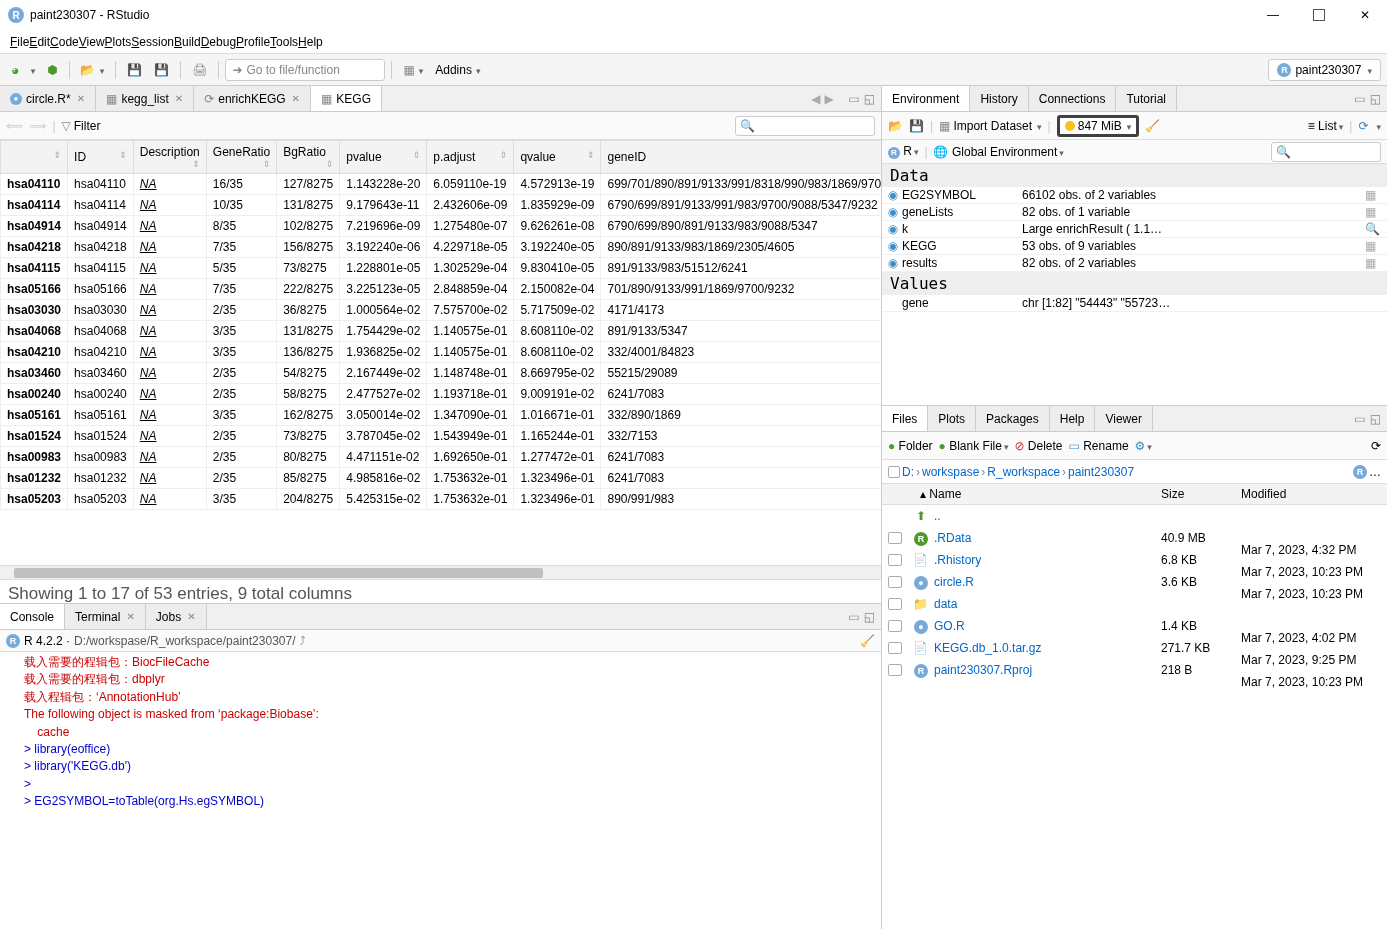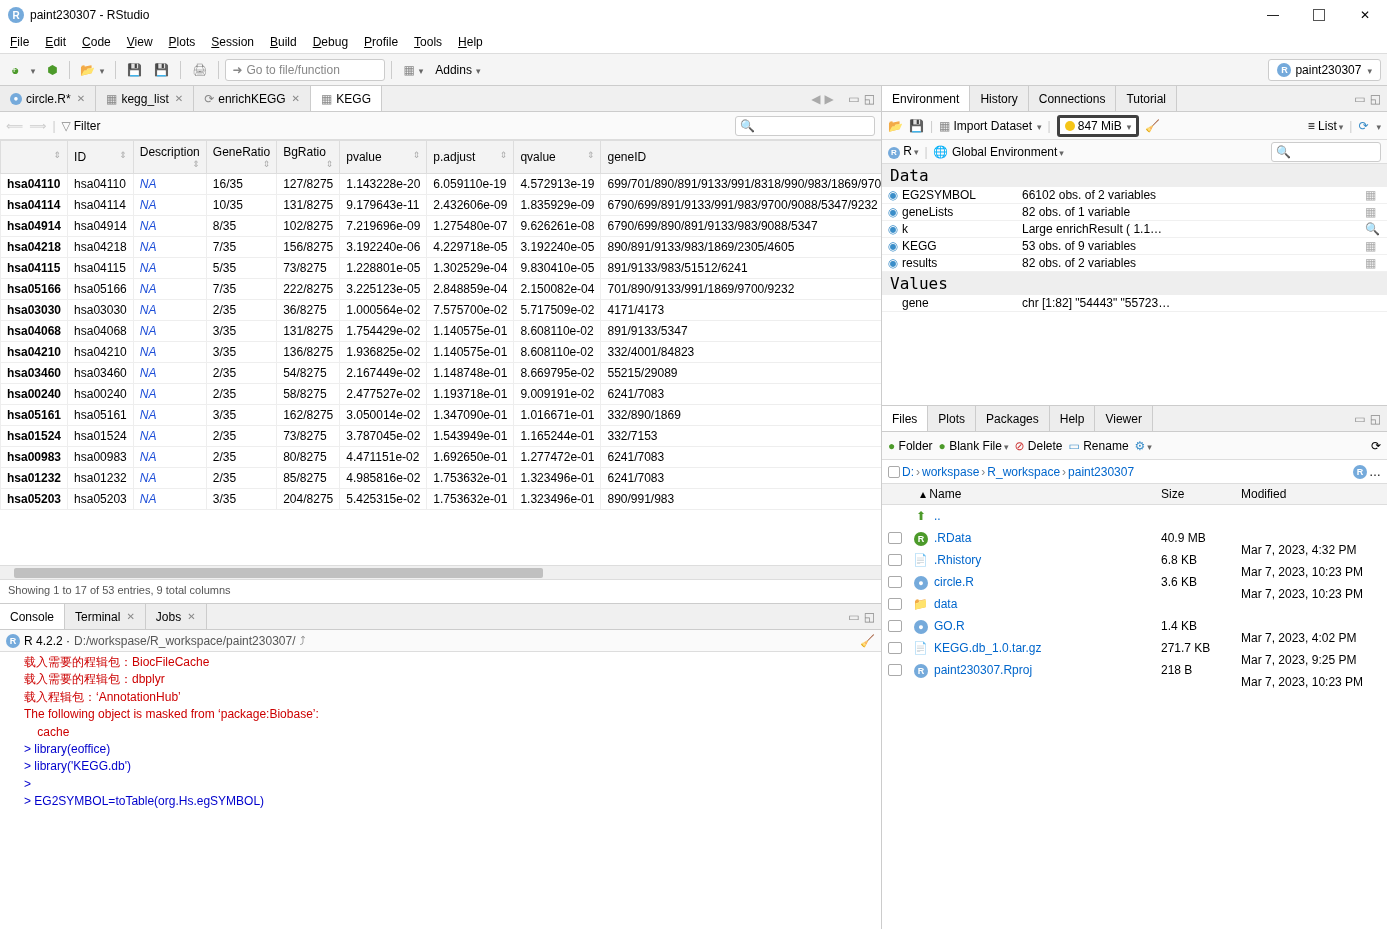--- a/index.html
+++ b/index.html
@@ -6,21 +6,21 @@
 body { background: #fff; overflow: hidden; width: 1387px; height: 929px; }
 
 
 .titlebar { height: 30px; display: flex; align-items: center; padding: 0 8px; background: #fff; }
 .titlebar .logo { width: 16px; height: 16px; border-radius: 50%; background: #75aadb; margin-right: 6px; display:flex; align-items:center; justify-content:center; color:#fff; font-weight:bold; font-size:10px;}
 .titlebar .title { flex: 1; }
 .titlebar .win-controls { display: flex; gap: 18px; }
 .titlebar .win-btn { width: 28px; height: 20px; display:flex; align-items:center; justify-content:center; }
 
 
-.menubar { height: 24px; display: flex; align-items: center; padding: 0 10px; gap: 16px; border-bottom: 1px solid #ddd; }
+.menubar { height: 24px; display: flex; align-items: center; padding: 0 10px; border-bottom: 1px solid #ddd; }
 .menubar span { cursor: default; }
 .menubar span u { text-decoration: underline; }
 
 
 .toolbar { height: 32px; display: flex; align-items: center; padding: 0 6px; background: #f5f5f5; border-bottom: 1px solid #ccc; gap: 2px; }
 .tbtn { padding: 3px 5px; border-radius: 3px; display:flex; align-items:center; gap:2px; }
 .tsep { width: 1px; height: 18px; background: #ccc; margin: 0 4px; }
 .goto-input { width: 160px; height: 22px; border: 1px solid #ccc; border-radius: 3px; padding: 0 6px; color: #888; background:#fff; display:flex; align-items:center; gap:4px;}
 .project-box { margin-left: auto; padding: 3px 8px; border: 1px solid #ccc; border-radius: 3px; background: #fff; display:flex; align-items:center; gap:4px;}
 .r-badge { width:14px; height:14px; background:#75aadb; border-radius:50%; display:inline-flex; align-items:center; justify-content:center; color:#fff; font-size:9px; font-weight:bold;}
@@ -40,22 +40,22 @@
 .search-input { width: 140px; height: 20px; border: 1px solid #ccc; border-radius: 3px; padding: 0 4px; margin-left:auto;}
 
 
 .source-pane { flex: 1; display: flex; flex-direction: column; min-height:0; }
 .data-viewer { flex: 1; overflow: auto; }
 .data-table { border-collapse: collapse; width: 100%; font-size: 11.5px; }
 .data-table th { background: #f3f3f3; border: 1px solid #ddd; padding: 4px 6px; text-align: left; font-weight: normal; position:sticky; top:0; }
 .data-table th .sort-handle { float:right; color:#aaa; font-size:9px; }
 .data-table td { border: 1px solid #eee; padding: 3px 6px; white-space: nowrap; }
 .data-table td.rowname { font-weight: bold; }
-.data-table td.na { color: #1d4ed8; font-style: italic; }
-.table-status { height: 24px; padding: 4px 8px; border-top: 1px solid #ddd; color: #555; font-size:11px; }
+.data-table td.na { color: #000000; font-style: italic; text-decoration: underline; }
+.table-status { height: 24px; padding: 4px 8px; border-top: 1px solid #ddd; color: #555; font-size:17px; }
 .hscroll { height:14px; border-top:1px solid #ddd; background:#f0f0f0; position:relative;}
 .hscroll .thumb{ position:absolute; left:14px; top:2px; height:10px; width:60%; background:#c0c0c0; border-radius:2px;}
 
 
 .console-pane { height: 326px; display: flex; flex-direction: column; border-top: 1px solid #ccc; }
 .console-bar { height: 22px; display:flex; align-items:center; padding:0 6px; background:#fafafa; border-bottom:1px solid #ddd; gap:4px; font-size:11px;}
 .console-body { flex:1; overflow:auto; padding:2px 6px; font-family: "Lucida Console", Consolas, monospace; font-size: 14.5px; line-height: 1.45; white-space: pre; margin-left: 18px; }
 .console-body .red { color: #cc0000; }
 .console-body .blue { color: #0000cc; }
 

